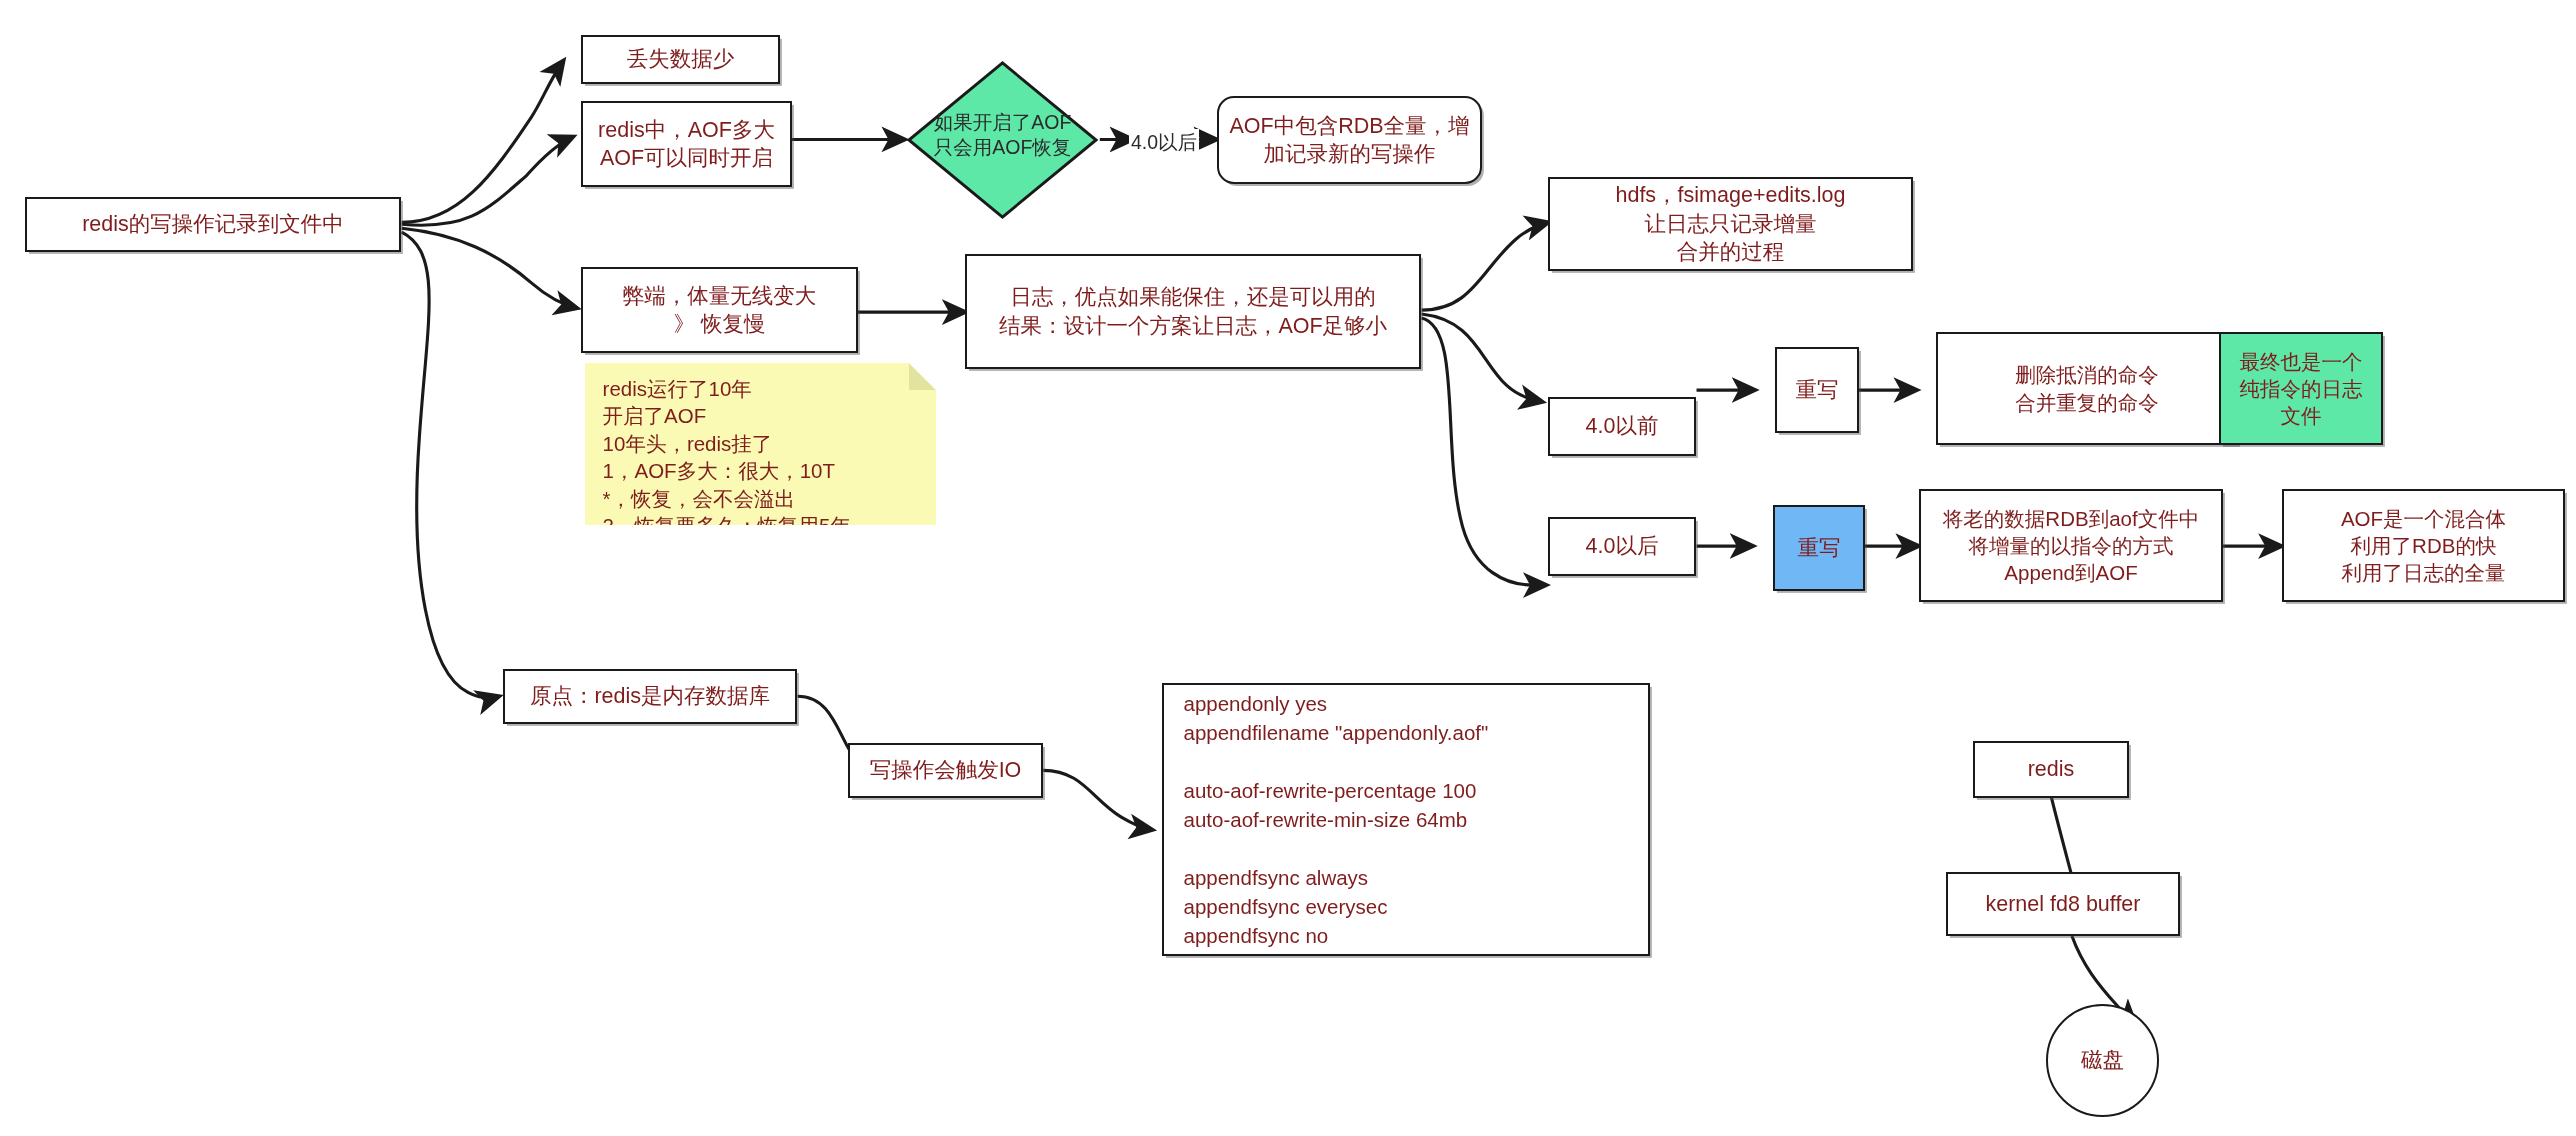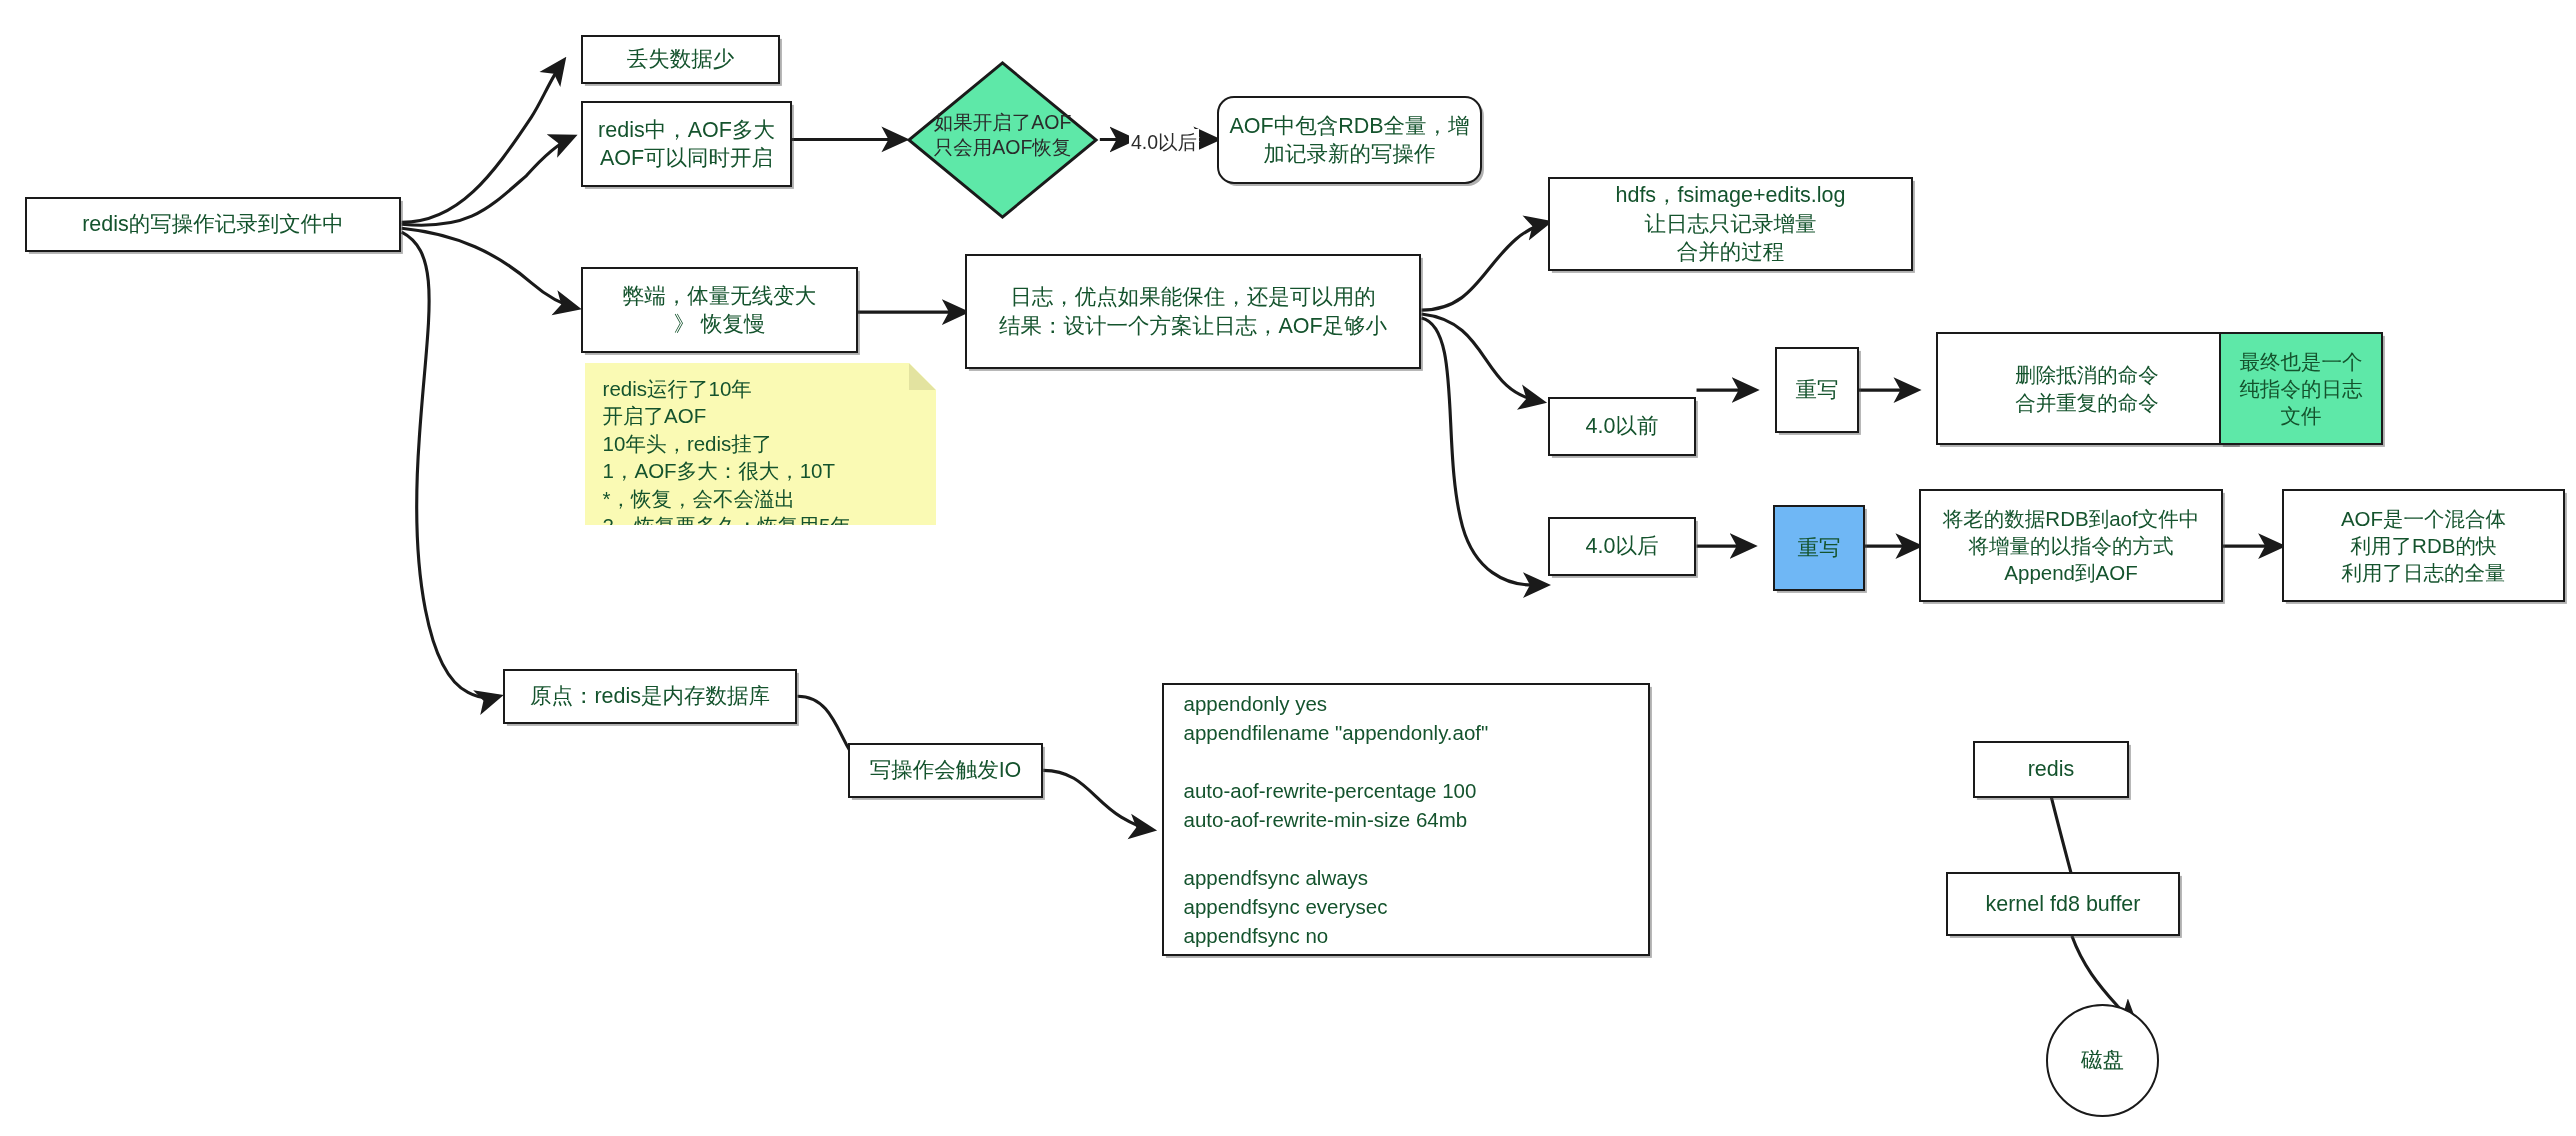--- a/index.html
+++ b/index.html
@@ -27,21 +27,21 @@
   }
   .node {
     position: absolute;
     box-sizing: border-box;
     display: flex;
     align-items: center;
     justify-content: center;
     text-align: center;
     background: #ffffff;
     border: 2px solid #1a1a1a;
-    color: #14532d;
+    color: #7f1d1d;
     line-height: 1.32;
     white-space: pre-line;
     box-shadow: 2.9px 2.9px 0 -1px rgba(80,80,80,0.45);
     z-index: 3;
   }
   .node.left {
     justify-content: flex-start;
     text-align: left;
     padding-left: 15.6px;
   }

